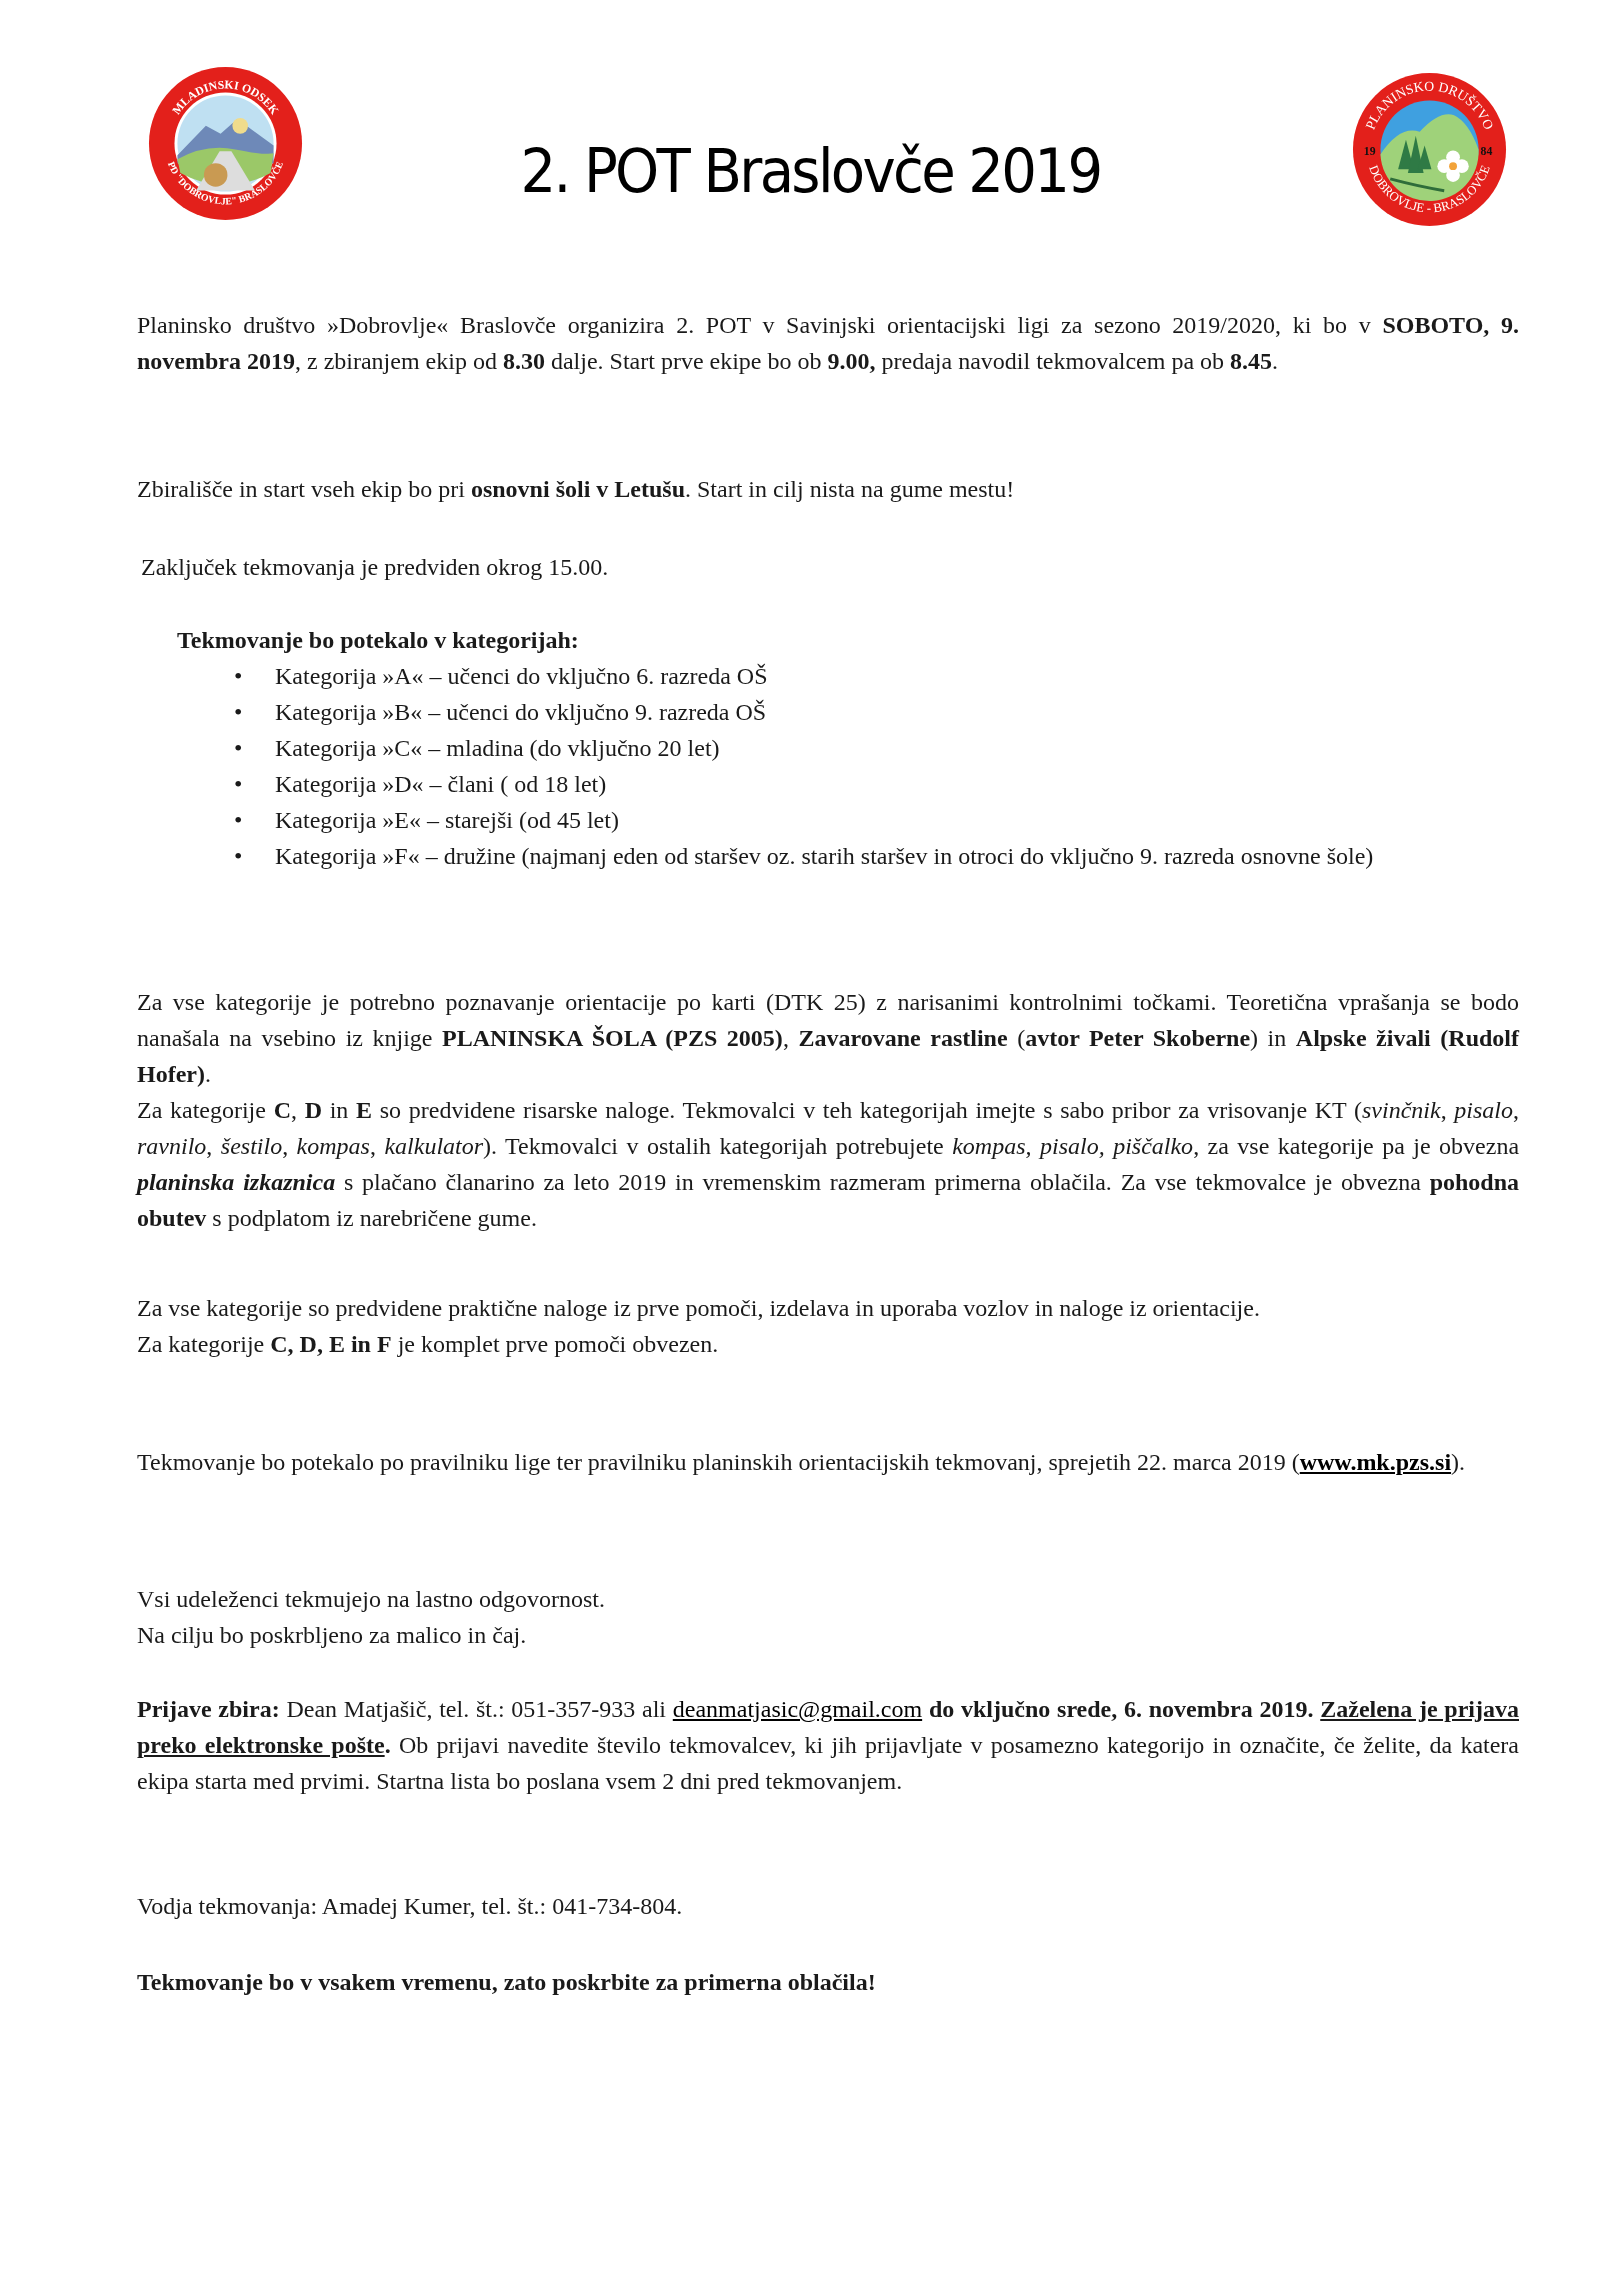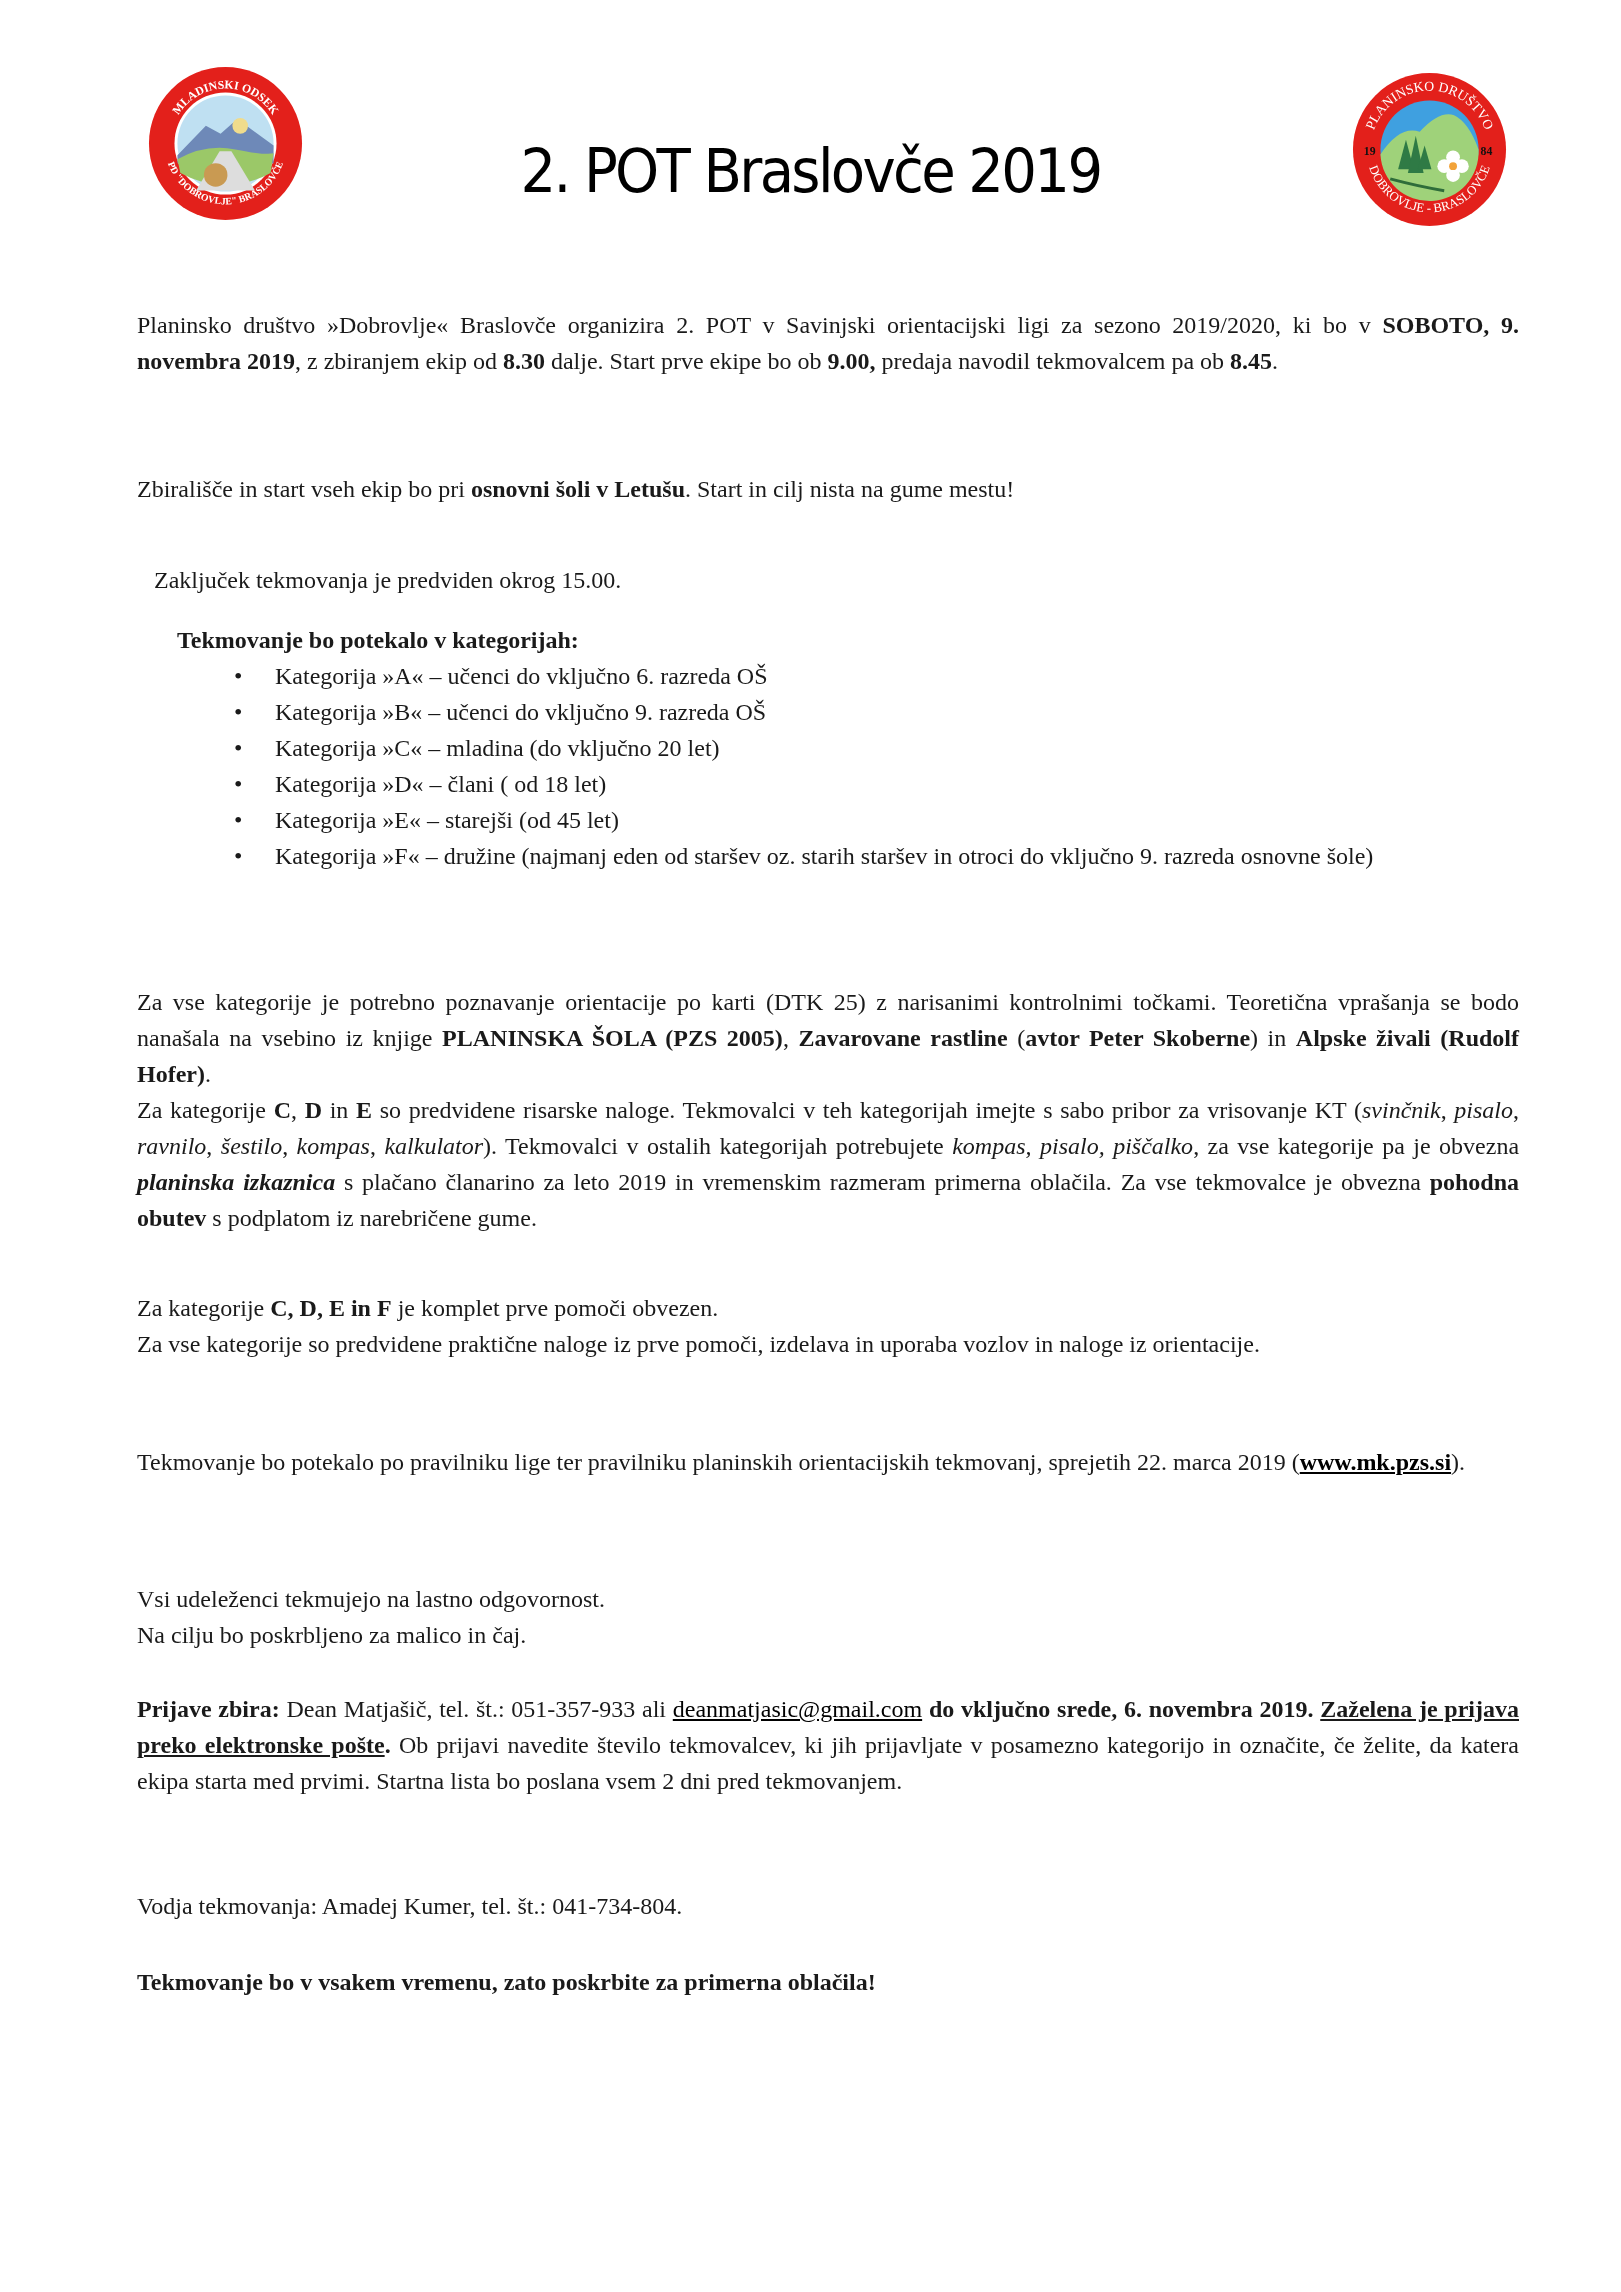--- a/index.html
+++ b/index.html
@@ -80,42 +80,42 @@
     </text>
     <text font-family="Liberation Serif, serif" font-size="13" fill="#fff">
       <textPath href="#rbot" startOffset="50%" text-anchor="middle">DOBROVLJE - BRASLOVČE</textPath>
     </text>
   </svg>
 
   <p class="body-text justify" style="top:307px;margin:0;"><span>Planinsko društvo »Dobrovlje« Braslovče organizira 2. POT v Savinjski orientacijski ligi za sezono 2019/2020, ki bo v </span><span class="b">SOBOTO, 9. novembra 2019</span><span>, z zbiranjem ekip od </span><span class="b">8.30</span><span> dalje. Start prve ekipe bo ob </span><span class="b">9.00,</span><span> predaja navodil tekmovalcem pa ob </span><span class="b">8.45</span><span>.</span></p>
 
   <p class="body-text" style="top:471px;margin:0;"><span>Zbirališče in start vseh ekip bo pri </span><span class="b">osnovni šoli v Letušu</span><span>. Start in cilj nista na gume mestu!</span></p>
 
-  <p class="body-text" style="top:545px;margin:17px;">Zaključek tekmovanja je predviden okrog 15.00.</p>
+  <p class="body-text" style="top:545px;margin:4px;">Zaključek tekmovanja je predviden okrog 15.00.</p>
 
   <div class="body-text" style="top:622px;margin-left:40px;">
     <div class="b">Tekmovanje bo potekalo v kategorijah:</div>
     <ul class="cats">
       <li><span class="bullet">•</span><span>Kategorija »A« – učenci do vključno 6. razreda OŠ</span></li>
       <li><span class="bullet">•</span><span>Kategorija »B« – učenci do vključno 9. razreda OŠ</span></li>
       <li><span class="bullet">•</span><span>Kategorija »C« – mladina (do vključno 20 let)</span></li>
       <li><span class="bullet">•</span><span>Kategorija »D« – člani ( od 18 let)</span></li>
       <li><span class="bullet">•</span><span>Kategorija »E« – starejši (od 45 let)</span></li>
       <li style="padding-right:88px;"><span class="bullet">•</span><span>Kategorija »F« – družine (najmanj eden od staršev oz. starih staršev in otroci do vključno 9. razreda osnovne šole)</span></li>
     </ul>
   </div>
 
   <div class="body-text justify" style="top:984px;">
     <div><span>Za vse kategorije je potrebno poznavanje orientacije po karti (DTK 25) z narisanimi kontrolnimi točkami. Teoretična vprašanja se bodo nanašala na vsebino iz knjige </span><span class="b">PLANINSKA ŠOLA (PZS 2005)</span><span>, </span><span class="b">Zavarovane rastline</span><span> (</span><span class="b">avtor Peter Skoberne</span><span>) in </span><span class="b">Alpske živali (Rudolf Hofer)</span><span>.</span></div>
     <div><span>Za kategorije </span><span class="b">C</span><span>, </span><span class="b">D</span><span> in </span><span class="b">E</span><span> so predvidene risarske naloge. Tekmovalci v teh kategorijah imejte s sabo pribor za vrisovanje KT (</span><span class="i">svinčnik</span><span>, </span><span class="i">pisalo</span><span>, </span><span class="i">ravnilo</span><span>, </span><span class="i">šestilo</span><span>, </span><span class="i">kompas</span><span>, </span><span class="i">kalkulator</span><span>). Tekmovalci v ostalih kategorijah potrebujete </span><span class="i">kompas, pisalo, piščalko</span><span>, za vse kategorije pa je obvezna </span><span class="b i">planinska izkaznica</span><span> s plačano članarino za leto 2019 in vremenskim razmeram primerna oblačila. Za vse tekmovalce je obvezna </span><span class="b">pohodna obutev</span><span> s podplatom iz narebričene gume.</span></div>
   </div>
 
   <div class="body-text" style="top:1290px;">
+    <div>Za vse kategorije so predvidene praktične naloge iz prve pomoči, izdelava in uporaba vozlov in naloge iz orientacije.</div>
     <div><span>Za kategorije </span><span class="b">C, D, E in F</span><span> je komplet prve pomoči obvezen.</span></div>
-    <div>Za vse kategorije so predvidene praktične naloge iz prve pomoči, izdelava in uporaba vozlov in naloge iz orientacije.</div>
   </div>
 
   <p class="body-text" style="top:1444px;margin:0;"><span>Tekmovanje bo potekalo po pravilniku lige ter pravilniku planinskih orientacijskih tekmovanj, sprejetih 22. marca 2019 (</span><a class="link b" href="#">www.mk.pzs.si</a><span>).</span></p>
 
   <div class="body-text" style="top:1581px;">
     <div>Vsi udeleženci tekmujejo na lastno odgovornost.</div>
     <div>Na cilju bo poskrbljeno za malico in čaj.</div>
   </div>
 
   <p class="body-text justify" style="top:1691px;margin:0;"><span class="b">Prijave zbira:</span><span> Dean Matjašič, tel. št.: 051-357-933 ali </span><a class="link" href="#">deanmatjasic@gmail.com</a><span class="b"> do vključno srede, 6. novembra 2019. </span><span class="b u">Zaželena je prijava preko elektronske pošte</span><span class="b">.</span><span> Ob prijavi navedite število tekmovalcev, ki jih prijavljate v posamezno kategorijo in označite, če želite, da katera ekipa starta med prvimi. Startna lista bo poslana vsem 2 dni pred tekmovanjem.</span></p>

